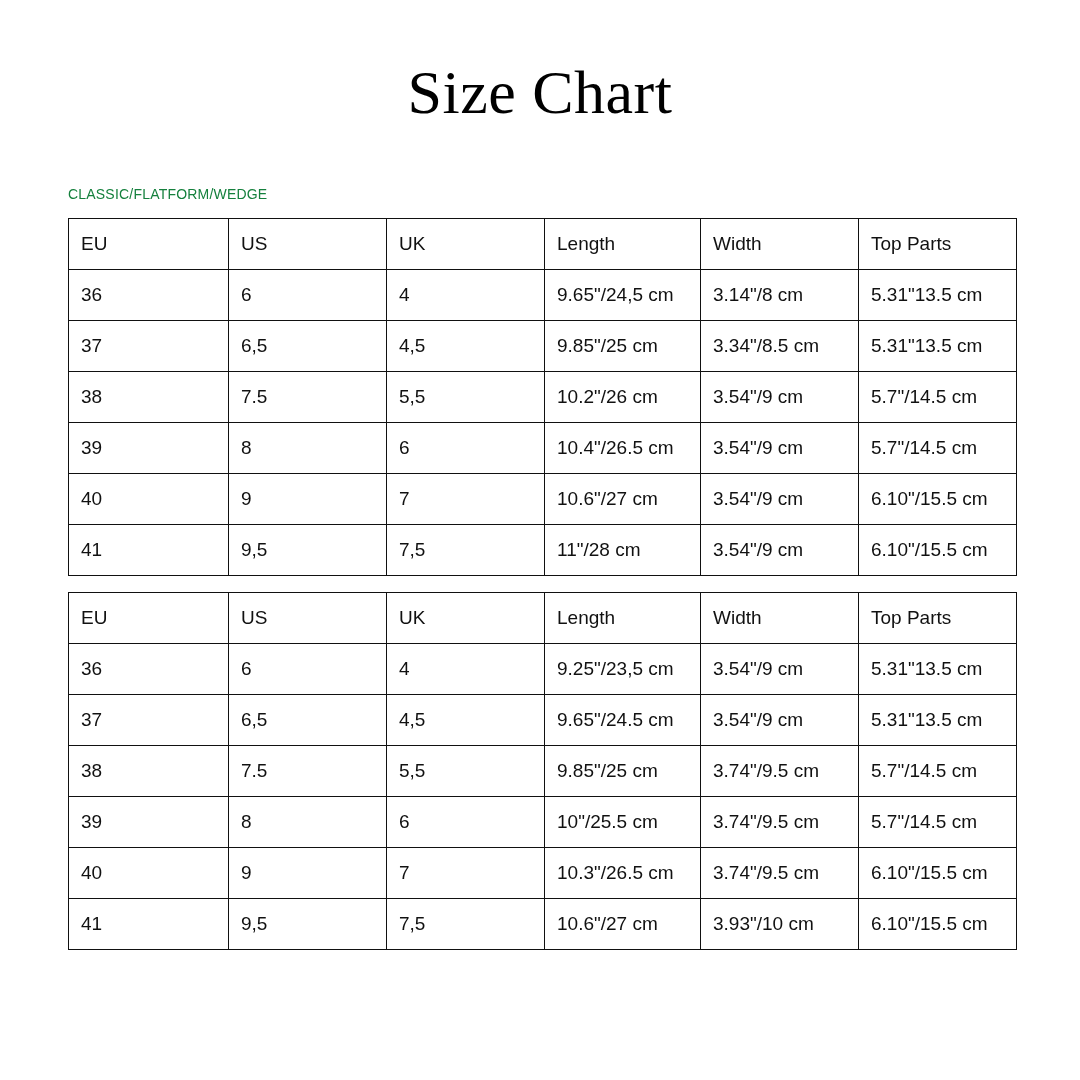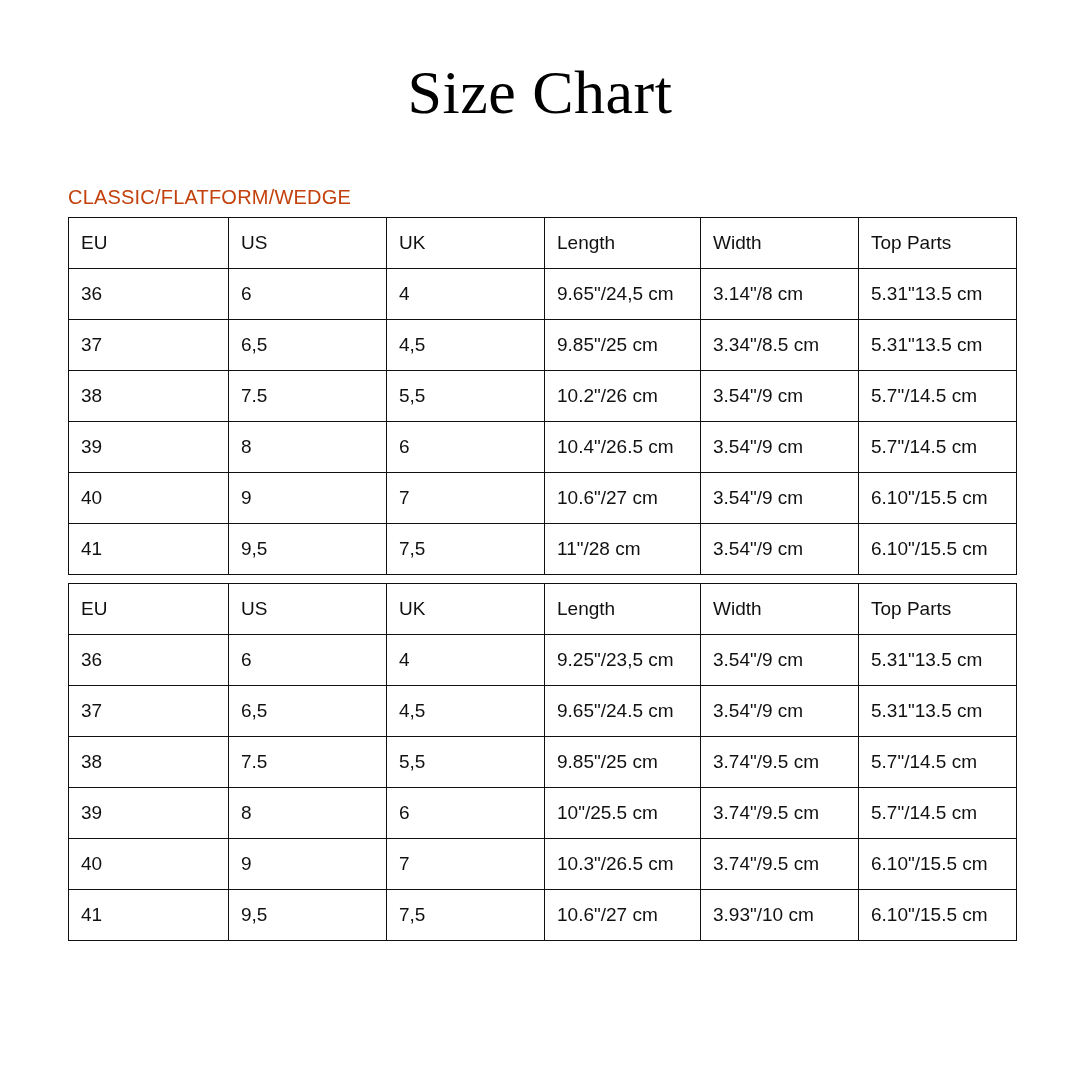--- a/index.html
+++ b/index.html
@@ -26,32 +26,32 @@
     font-family: "Liberation Serif", serif;
     font-size: 62px;
     font-weight: 400;
     letter-spacing: 0.5px;
     color: #000000;
     margin: 0;
     padding-top: 58px;
     line-height: 1.1;
   }
   .section-label {
-    font-size: 20px;
-    color: #c2410c;
+    font-size: 14px;
+    color: #15803d;
     letter-spacing: 0.2px;
     margin: 0 0 0 68px;
   }
   .section-1-label { padding-top: 60px; }
   .section-2-label { padding-top: 28px; }
 
   table.size-table {
     border-collapse: collapse;
     width: 940px;
-    margin: 8px 0 0 68px;
+    margin: 16px 0 0 68px;
     table-layout: fixed;
   }
   table.size-table td,
   table.size-table th {
     border: 1.5px solid #111111;
     height: 50px;
     padding: 0 12px;
     font-size: 19px;
     font-weight: 400;
     text-align: left;

